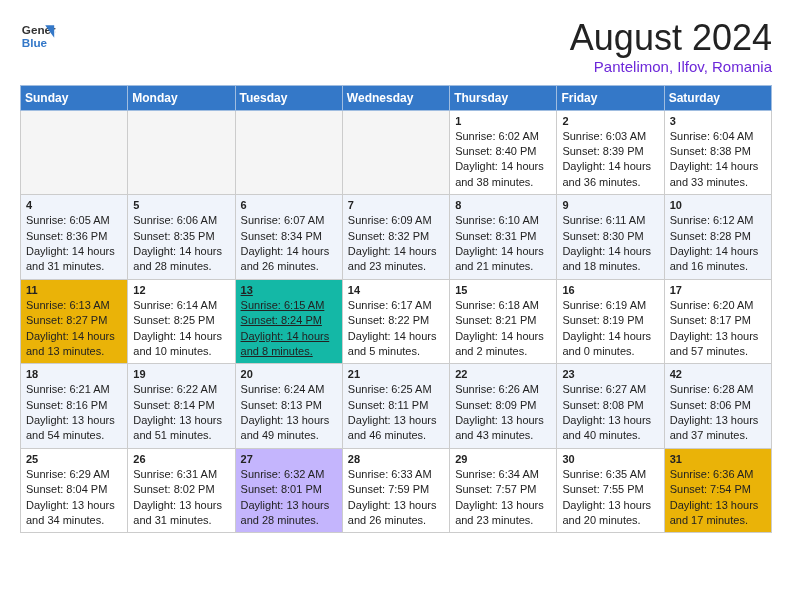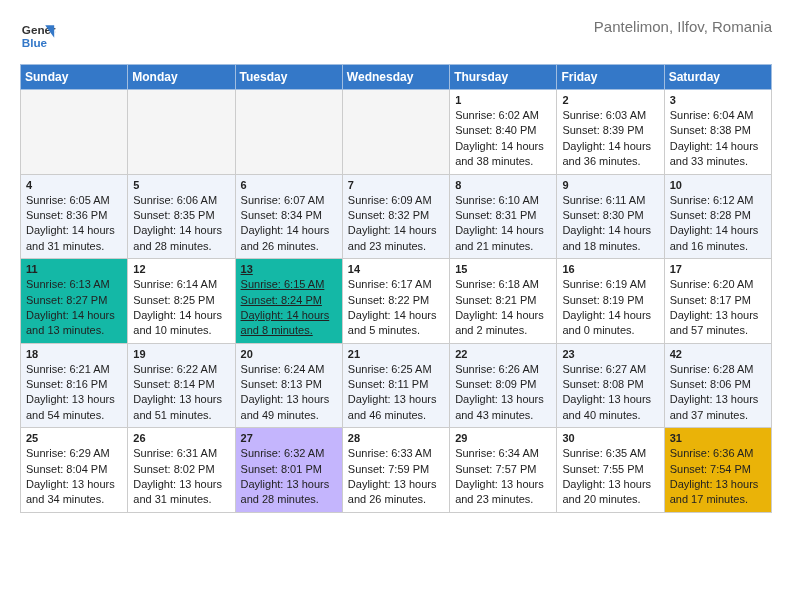--- a/index.html
+++ b/index.html
@@ -33,21 +33,21 @@
       text-align: right;
     }
     .month-year {
       font-size: 36px;
       font-weight: normal;
       color: #222;
       line-height: 1.1;
     }
     .location {
       font-size: 15px;
-      color: #737373;
+      color: #6d28d9;
     }
     .calendar {
       width: 100%;
       border-collapse: collapse;
     }
     .calendar th {
       background: #3478c8;
       color: #fff;
       font-size: 12px;
       font-weight: bold;
@@ -93,20 +93,21 @@
   <div class="header">
     <div class="logo">
       <svg class="logo-icon" viewBox="0 0 40 40">
         <rect x="0" y="0" width="38" height="38" rx="4" fill="none"></rect>
         <text x="2" y="18" font-size="13" font-weight="bold" fill="#333" font-family="Arial">General</text>
         <text x="2" y="32" font-size="13" font-weight="bold" fill="#3478c8" font-family="Arial">Blue</text>
         <polygon points="28,8 38,8 38,22" fill="#3478c8"></polygon>
       </svg>
     </div>
     <div class="title-block">
+      <div class="month-year">August 2024</div>
       <div class="location">Pantelimon, Ilfov, Romania</div>
     </div>
   </div>
 
   <table class="calendar">
     <thead>
       <tr>
       <th>Sunday</th>
           <th>Monday</th>
           <th>Tuesday</th>
@@ -189,21 +190,21 @@
           </td>
           <td style="background: rgb(240, 244, 251);">
             <span class="day-num">10</span>
             <div class="cell-info" style="white-space: pre-line;">Sunrise: 6:12 AM
 Sunset: 8:28 PM
 Daylight: 14 hours
 and 16 minutes.</div>
           </td>
         </tr>
         <tr>
-          <td style="background: #14b8a6;">
+          <td style="background: #eab308;">
             <span class="day-num">11</span>
             <div class="cell-info" style="white-space: pre-line;">Sunrise: 6:13 AM
 Sunset: 8:27 PM
 Daylight: 14 hours
 and 13 minutes.</div>
           </td>
           <td style="background: rgb(255, 255, 255);">
             <span class="day-num">12</span>
             <div class="cell-info" style="white-space: pre-line;">Sunrise: 6:14 AM
 Sunset: 8:25 PM

